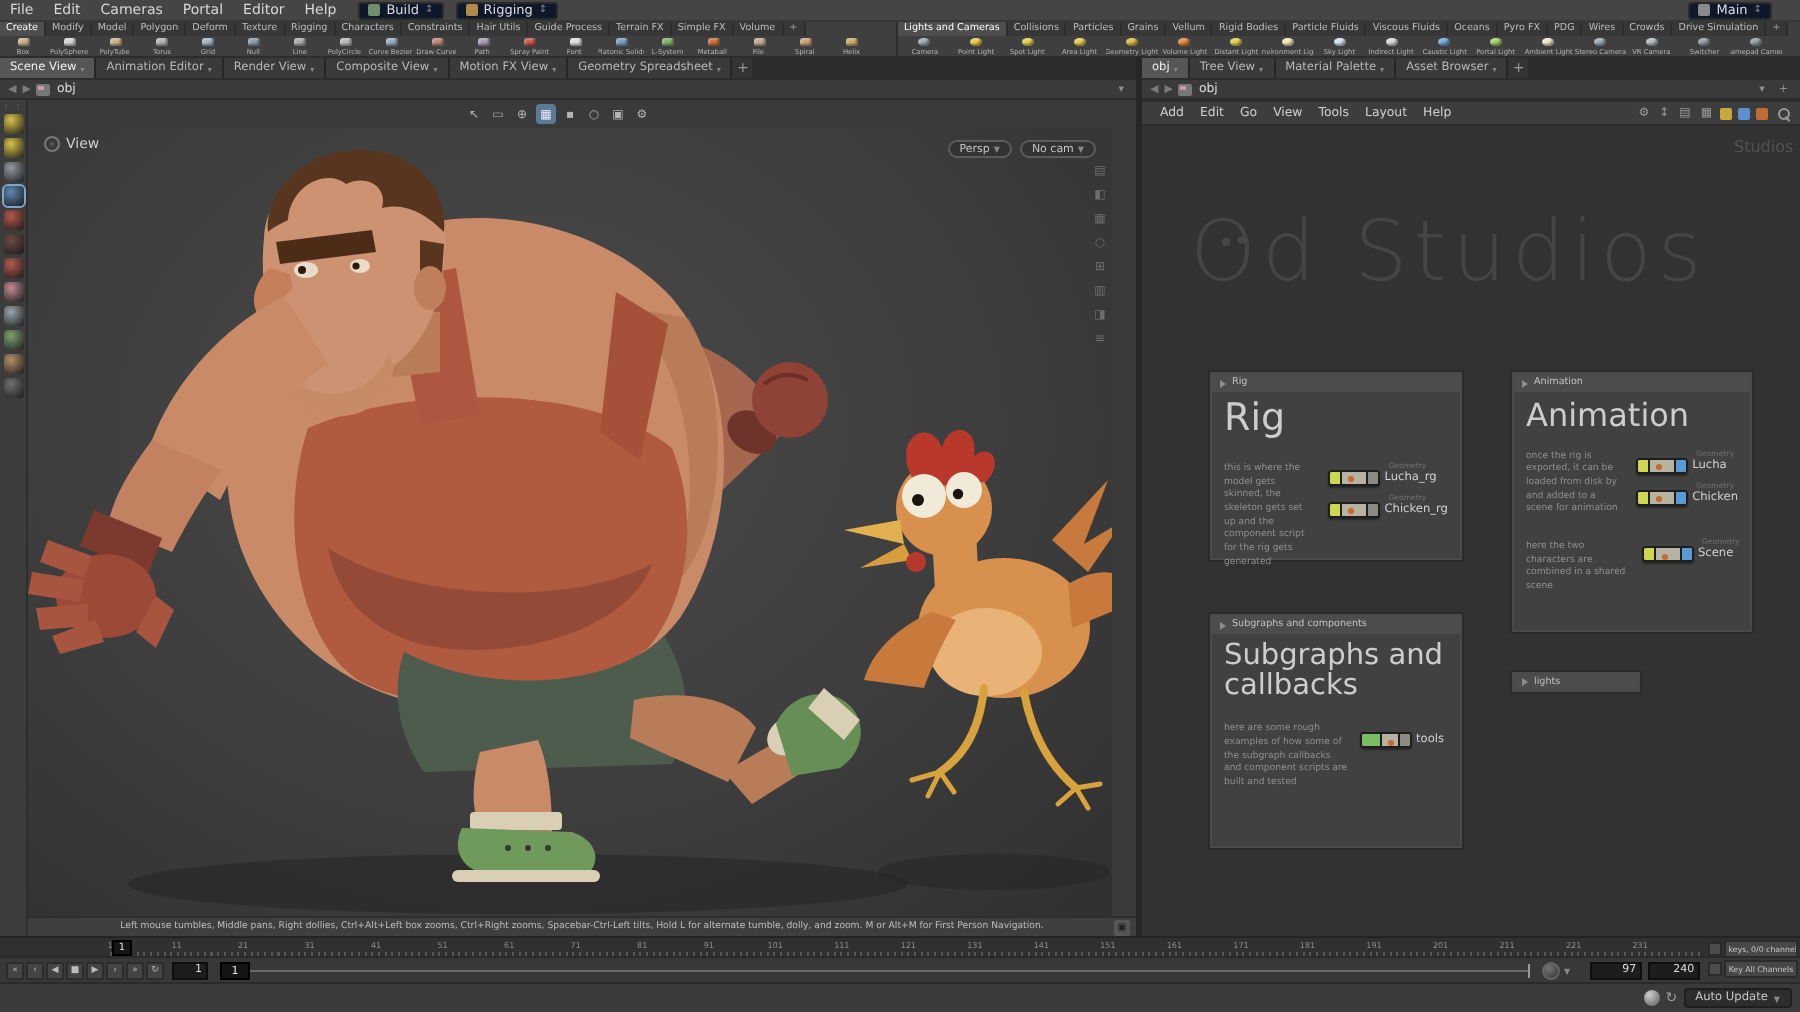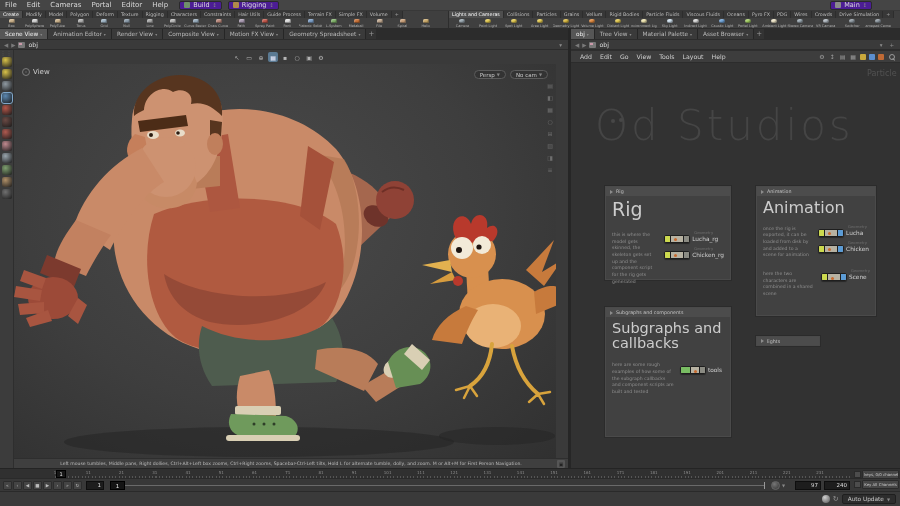--- a/index.html
+++ b/index.html
@@ -4,21 +4,21 @@
 <style>
   * { margin:0; padding:0; box-sizing:border-box; }
   html,body { background:#222; }
   .app{ position:relative; width:900px; height:506px; background:#2e2e2e;
         font-family:"DejaVu Sans","Liberation Sans",sans-serif; color:#ccc; overflow:hidden; }
 
   
   .menubar{ position:absolute; left:0; top:0; width:900px; height:11px; background:#454545;
             display:flex; align-items:center; font-size:7px; color:#d8d8d8; border-bottom:1px solid #383838;}
   .menubar .mitem{ padding:0 5px; white-space:nowrap; }
-  .combo{ display:flex; align-items:center; gap:3px; background:#4c1d95; border:1px solid #2a2a2a;
+  .combo{ display:flex; align-items:center; gap:3px; background:#0f172a; border:1px solid #2a2a2a;
           border-radius:2px; height:9px; padding:0 4px; margin-left:6px; font-size:6.5px; color:#ddd;}
   .combo .cicon{ width:6px; height:6px; background:#6f8f6a; border-radius:1px; display:inline-block;}
   .combo .spin{ color:#888; font-size:5px; }
   .mb-spacer{ flex:1; }
 
   
   .shelf{ position:absolute; left:0; top:11px; width:900px; height:17px; background:#3f3f3f; display:flex;}
   .shelf-dock{ position:relative; height:17px; overflow:hidden;}
   .shelf-tabs{ display:flex; height:7px; align-items:stretch; }
   .shelf-tab{ font-size:4.8px; color:#bdbdbd; padding:0 3px; background:#373737; border-right:1px solid #2d2d2d;
@@ -186,21 +186,21 @@
       <span class="cicon"></span>
       <span>Build</span>
       <span class="spin">↕</span>
     </span>
     <span class="combo">
       <span class="cicon" style="background:#b08a4a"></span>
       <span>Rigging</span>
       <span class="spin">↕</span>
     </span>
     <span class="mb-spacer"></span>
-    <span class="combo" style="margin-right:28px">
+    <span class="combo" style="margin-right:14px">
       <span class="cicon" style="background:#8a8a8a"></span>
       <span>Main</span>
       <span class="spin">↕</span>
     </span>
   </div>
 
   <div class="shelf">
     <div class="shelf-dock" style="width:449px;border-right:1px solid #2d2d2d">
       <div class="shelf-tabs">
 
@@ -678,21 +678,21 @@
     <span class="nm-ico">↕</span>
     <span class="nm-ico">▤</span>
     <span class="nm-ico">▦</span>
     <span class="nm-chip" style="background:#caa93c"></span>
     <span class="nm-chip" style="background:#5b8fd0"></span>
     <span class="nm-chip" style="background:#c06a35"></span>
     <span class="magnifier"></span>
   </div>
 
   <div class="netcanvas">
-    <span class="corner-label">Particle</span>
+    <span class="corner-label">Studios</span>
     <div class="watermark">Od Studios</div>
     <span class="wm-dots"></span>
 
     <div class="netbox" style="left:185px;top:123px;width:120px;height:130px">
       <div class="nb-title">
         <span class="nb-arrow"></span>
         <span>Animation</span>
       </div>
       <div class="nb-body">
         <div class="nb-heading md">Animation</div>
@@ -767,21 +767,21 @@
                   <i class="mid"></i>
                   <i class="cap-r"></i>
                 </span>
                 <span class="node-name">Chicken_rg</span>
               </div>
             </div>
         </div>
       </div>
     </div>
 
-    <div class="netbox" style="left:34px;top:244px;width:126px;height:130px">
+    <div class="netbox" style="left:34px;top:244px;width:126px;height:117px">
       <div class="nb-title">
         <span class="nb-arrow"></span>
         <span>Subgraphs and components</span>
       </div>
       <div class="nb-body">
         <div class="nb-heading sm">Subgraphs and</div>
         <div class="nb-heading sm">callbacks</div>
         <div class="nb-row" style="margin-top:11px">
           <div class="nb-desc" style="width:62px">here are some rough examples of how some of the subgraph callbacks and component scripts are built and tested</div>
           <div class="nodes-col" style="margin-top:4px">

